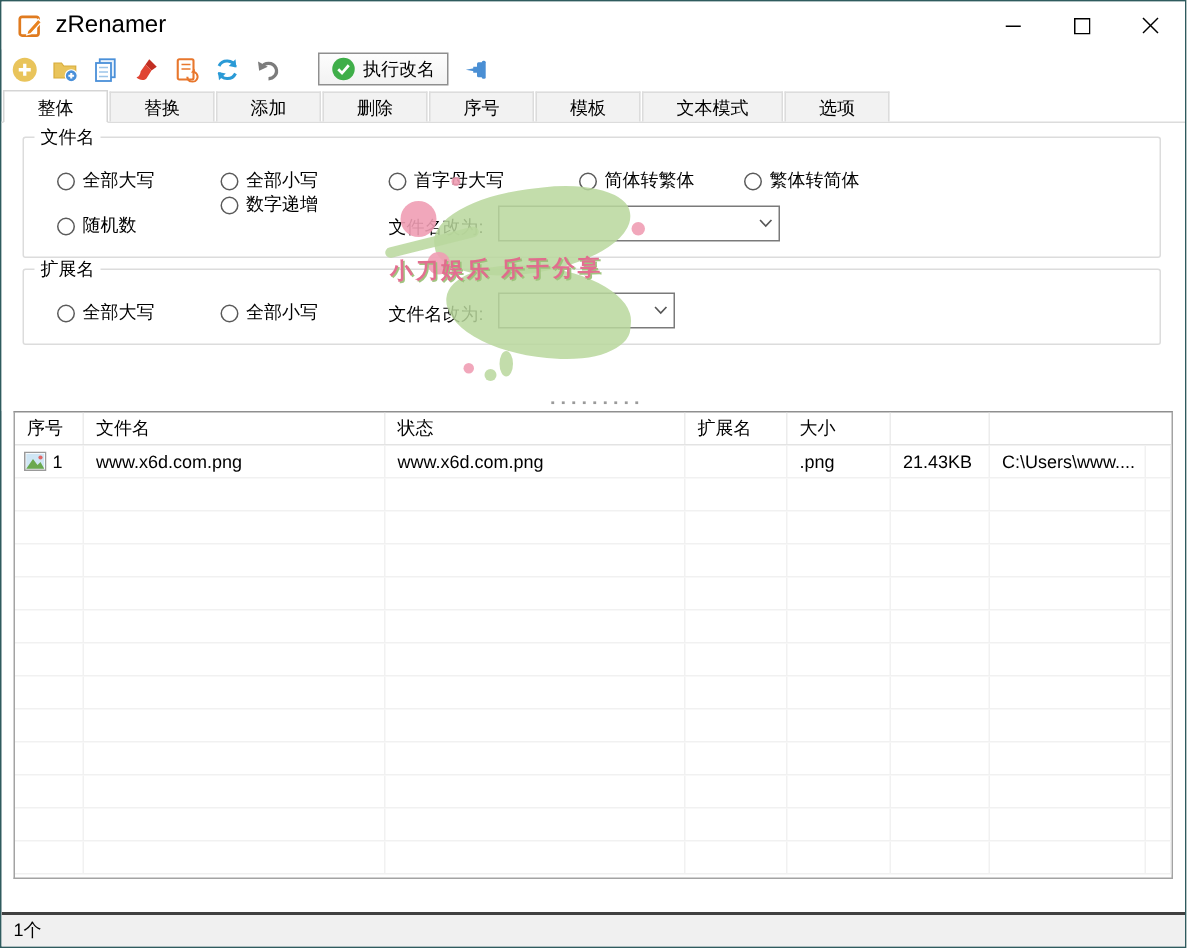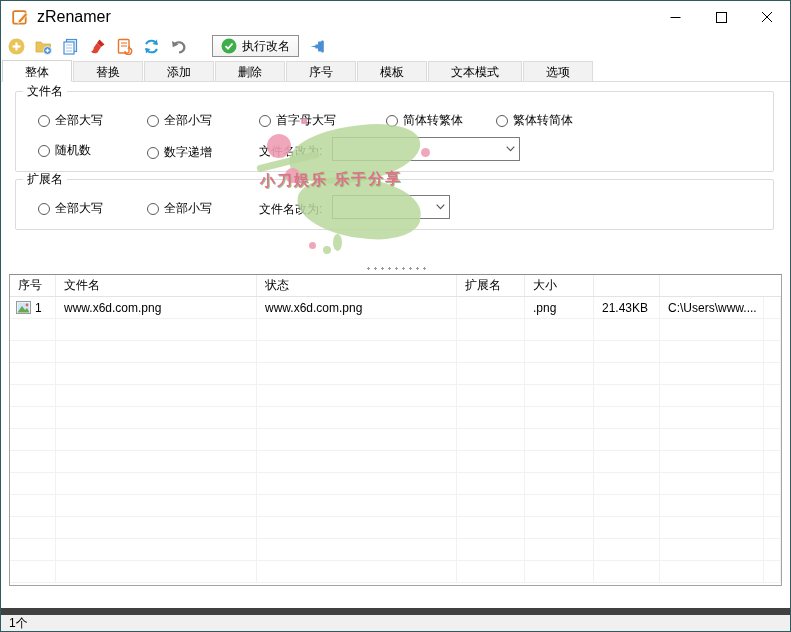--- a/index.html
+++ b/index.html
@@ -59,21 +59,21 @@
     background:#fff;overflow:hidden;flex:none;}
   .trow{display:grid;grid-template-columns:46px 201px 200px 68px 69px 66px 104px 1fr;
     height:22px;border-bottom:1px solid #f1f1f1;}
   .trow.header{border-bottom:1px solid #e3e3e3;}
   .tcell{padding-left:8px;display:flex;align-items:center;border-right:1px solid #f1f1f1;
     overflow:hidden;white-space:nowrap;font-size:12px;}
   .trow.header .tcell{border-right:1px solid #ececec;}
   .tcell.c-index{gap:4px;padding-left:6px;}
   .file-ico{width:15px;height:13px;flex:none;}
   
-  .statusbar{height:23px;background:#f0f0f0;border-top:7px solid #404040;display:flex;
+  .statusbar{height:23px;background:#f0f0f0;border-top:2px solid #404040;display:flex;
     align-items:center;padding-left:8px;flex:none;margin-top:auto;}
 </style>
 </head>
 <body>
 
 <div class="window">
 
   <div class="titlebar">
     <svg class="app-icon" viewBox="0 0 17 17">
       <rect x="1.2" y="2.2" width="12.5" height="12.5" rx="1.5" fill="none" stroke="#e07b1f" stroke-width="1.8"></rect>
@@ -222,21 +222,21 @@
         <span>简体转繁体</span>
       </label>
       <label class="radio" style="left:480px;top:20px;">
         <span class="rb"></span>
         <span>繁体转简体</span>
       </label>
       <label class="radio" style="left:22px;top:50px;align-items:center;">
         <span class="rb"></span>
         <span>随机数</span>
       </label>
-      <label class="radio" style="left:131px;top:52px;justify-content:space-between;">
+      <label class="radio" style="left:131px;top:36px;justify-content:space-between;">
         <span class="rb"></span>
         <span>数字递增</span>
       </label>
       <span class="field-label" style="left:243px;top:51px;">文件名改为:</span>
       <div class="combo" style="left:316px;top:45px;width:188px;">
         <span class="val"></span>
         <span class="chev">
           <svg width="9" height="6" viewBox="0 0 9 6">
               <path d="M0.7 0.7 L4.5 4.7 L8.3 0.7" fill="none" stroke="#555" stroke-width="1.1"></path>
             </svg>

